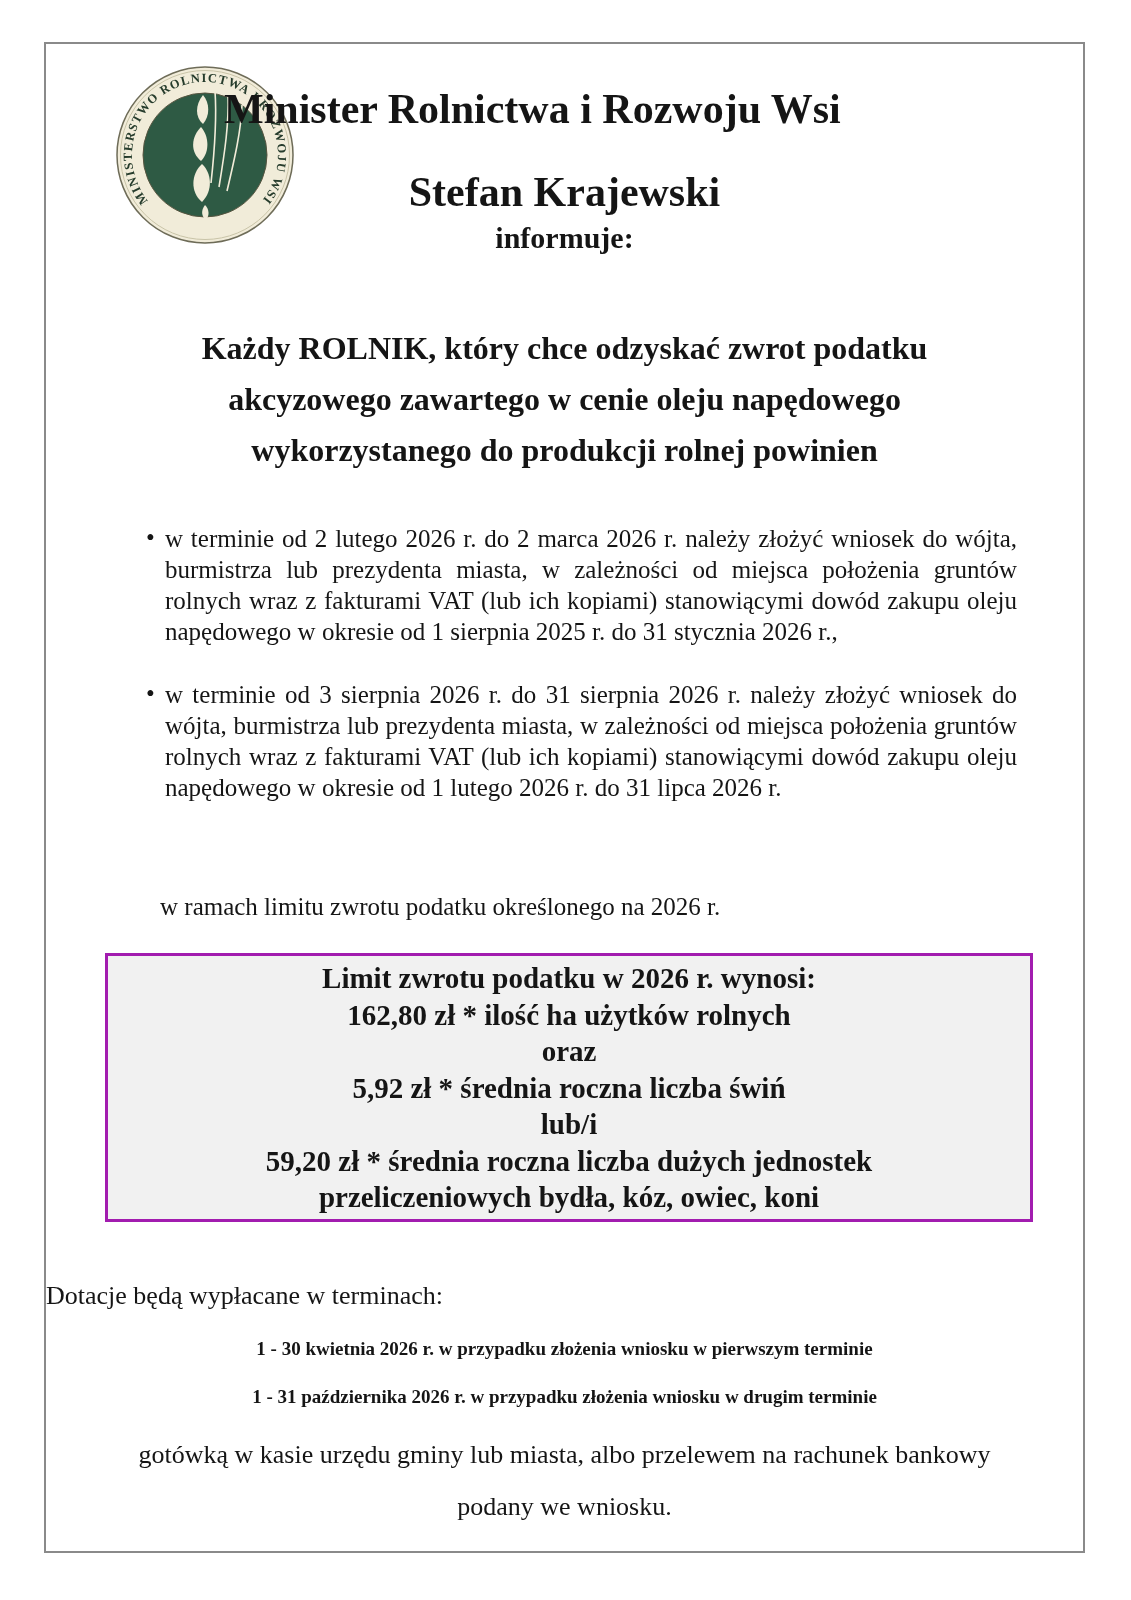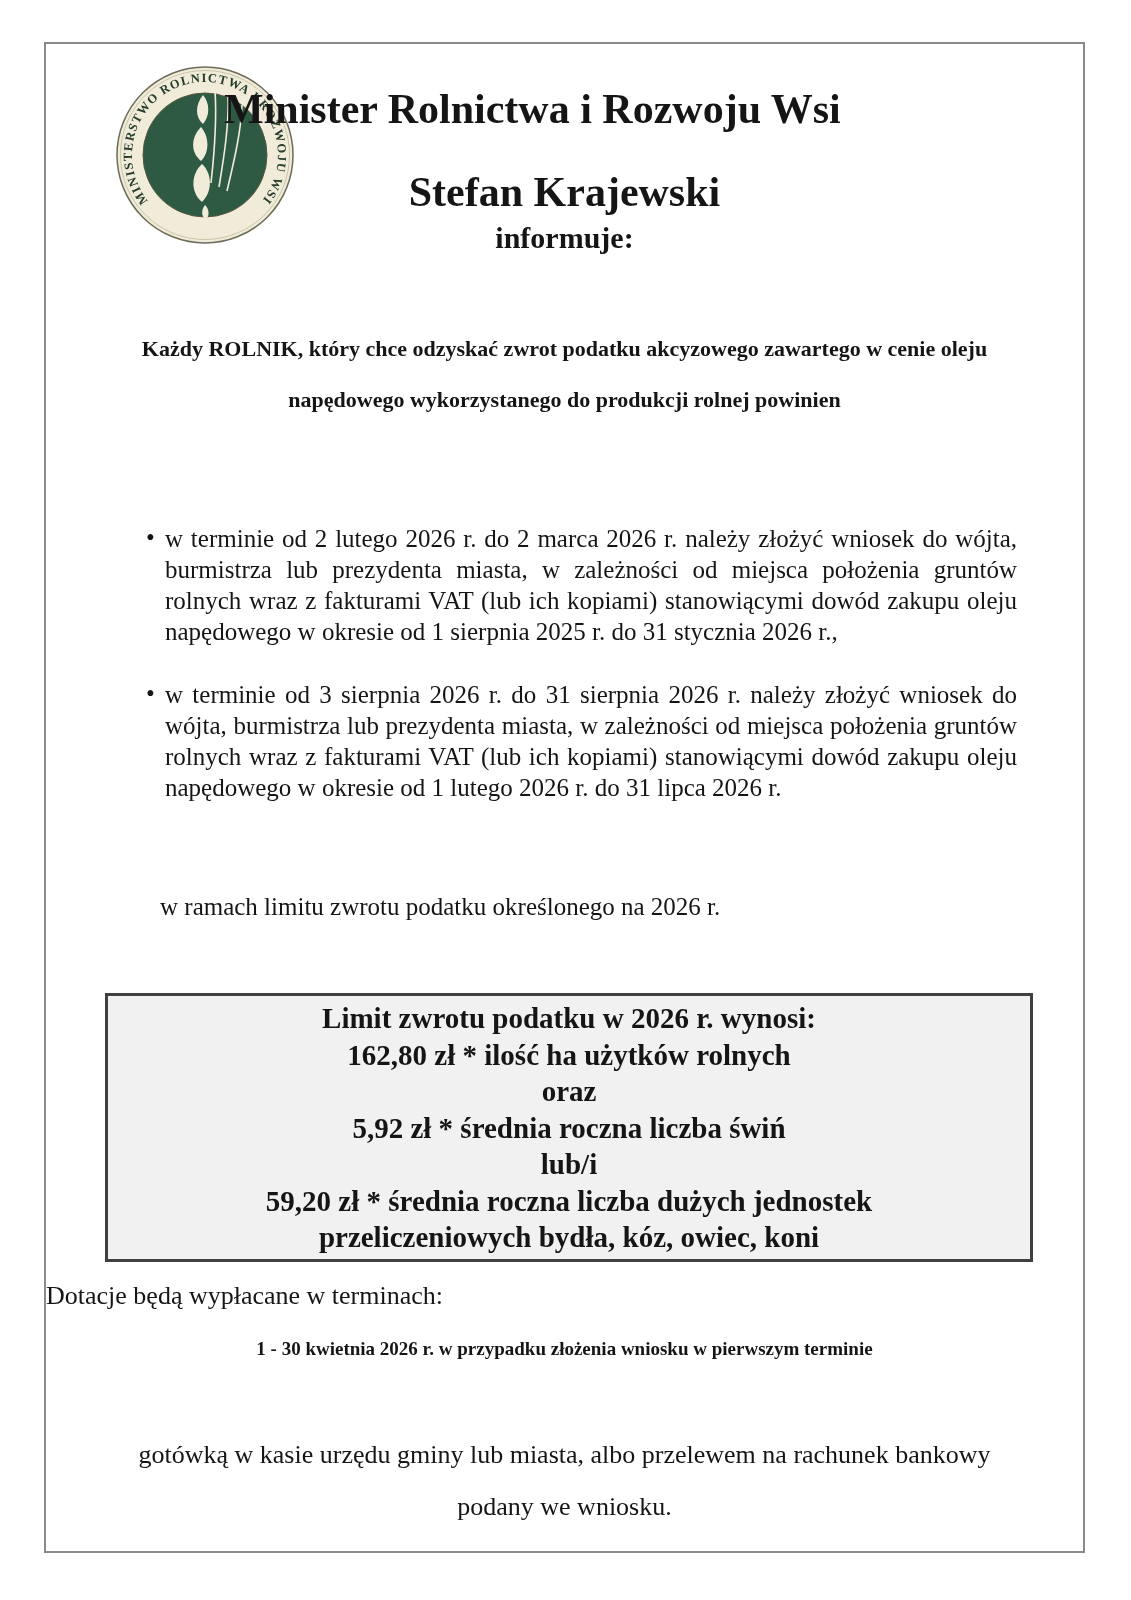--- a/index.html
+++ b/index.html
@@ -19,41 +19,41 @@
   .title2{
     position:absolute;top:124px;left:0;right:0;
     text-align:center;font-size:42px;font-weight:bold;line-height:48px;white-space:nowrap;
   }
   .announce{
     position:absolute;top:176px;left:0;right:0;
     text-align:center;font-size:30px;font-weight:bold;line-height:36px;
   }
   .intro{
     position:absolute;top:279px;left:72px;right:72px;
-    text-align:center;font-size:22px;font-weight:bold;line-height:51px;
+    text-align:center;font-size:32px;font-weight:bold;line-height:51px;
   }
   .bullets{
     position:absolute;top:479px;left:119px;width:852px;
     font-size:25px;line-height:31px;text-align:justify;
   }
   .bullet-item{position:relative;}
   .bullet-item + .bullet-item{margin-top:32px;}
   .bullet-item::before{
     content:"\2022";position:absolute;left:-19px;top:-1px;
     font-size:25px;line-height:31px;
   }
   .limit-note{
     position:absolute;top:848px;left:114px;
     font-size:25px;line-height:30px;
   }
   .limit-box{
     position:absolute;top:909px;left:59px;width:922px;
-    background:#f1f1f1;border:3px solid #404040;
+    background:#f1f1f1;border:3px solid #a21caf;
     padding:4px 0 3px;text-align:center;
-    font-size:29px;font-weight:bold;line-height:36.5px;margin-top:40px;
+    font-size:29px;font-weight:bold;line-height:36.5px;
   }
   .limit-box .box-line{white-space:nowrap;}
   .pay-heading{
     position:absolute;top:1237px;left:0;right:0;
     text-align:left;font-size:26px;line-height:30px;
   }
   .pay-term{
     position:absolute;left:0;right:0;text-align:center;
     font-size:19px;font-weight:bold;line-height:30px;white-space:nowrap;
   }
@@ -108,15 +108,16 @@
     <div class="box-line">162,80 zł * ilość ha użytków rolnych</div>
     <div class="box-line">oraz</div>
     <div class="box-line">5,92 zł * średnia roczna liczba świń</div>
     <div class="box-line">lub/i</div>
     <div class="box-line">59,20 zł * średnia roczna liczba dużych jednostek</div>
     <div class="box-line">przeliczeniowych bydła, kóz, owiec, koni</div>
   </div>
 
   <div class="pay-heading">Dotacje będą wypłacane w terminach:</div>
   <div class="pay-term pay-term-1">1 - 30 kwietnia 2026 r. w przypadku złożenia wniosku w pierwszym terminie</div>
+  <div class="pay-term pay-term-2">1 - 31 października 2026 r. w przypadku złożenia wniosku w drugim terminie</div>
   <div class="pay-method">gotówką w kasie urzędu gminy lub miasta, albo przelewem na rachunek bankowy podany we wniosku.</div>
 
 </div>
 
 </body></html>

